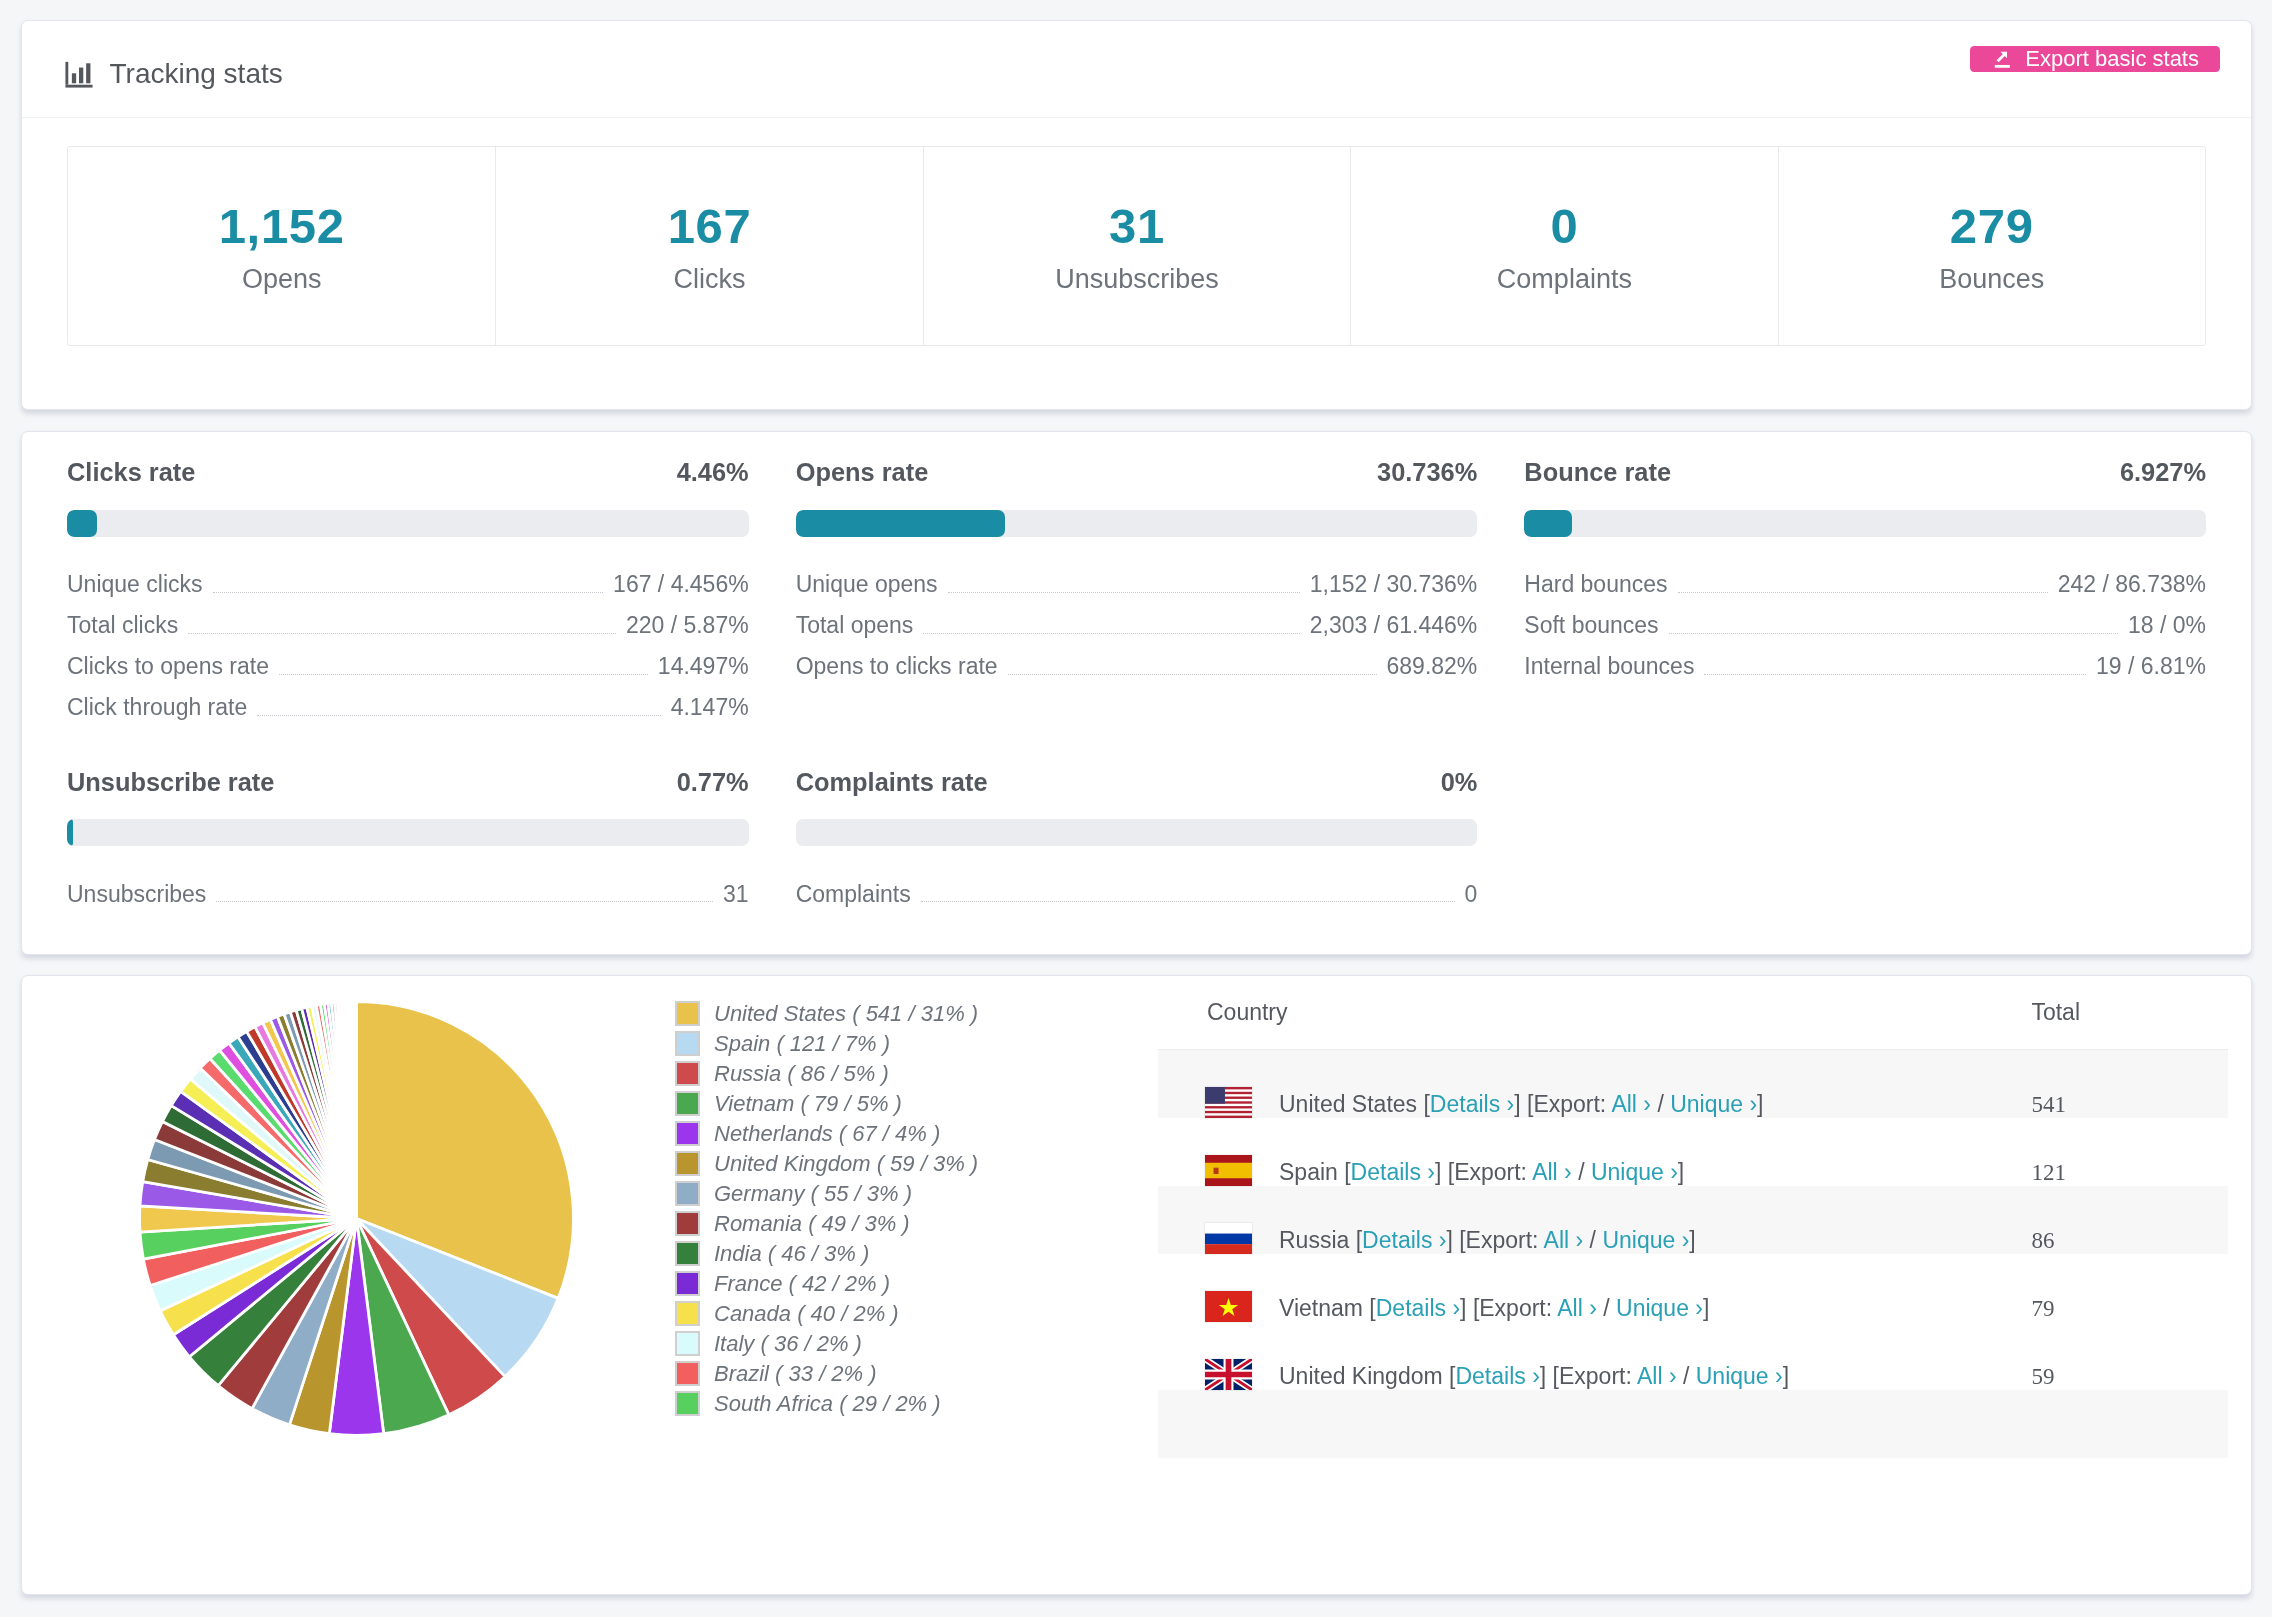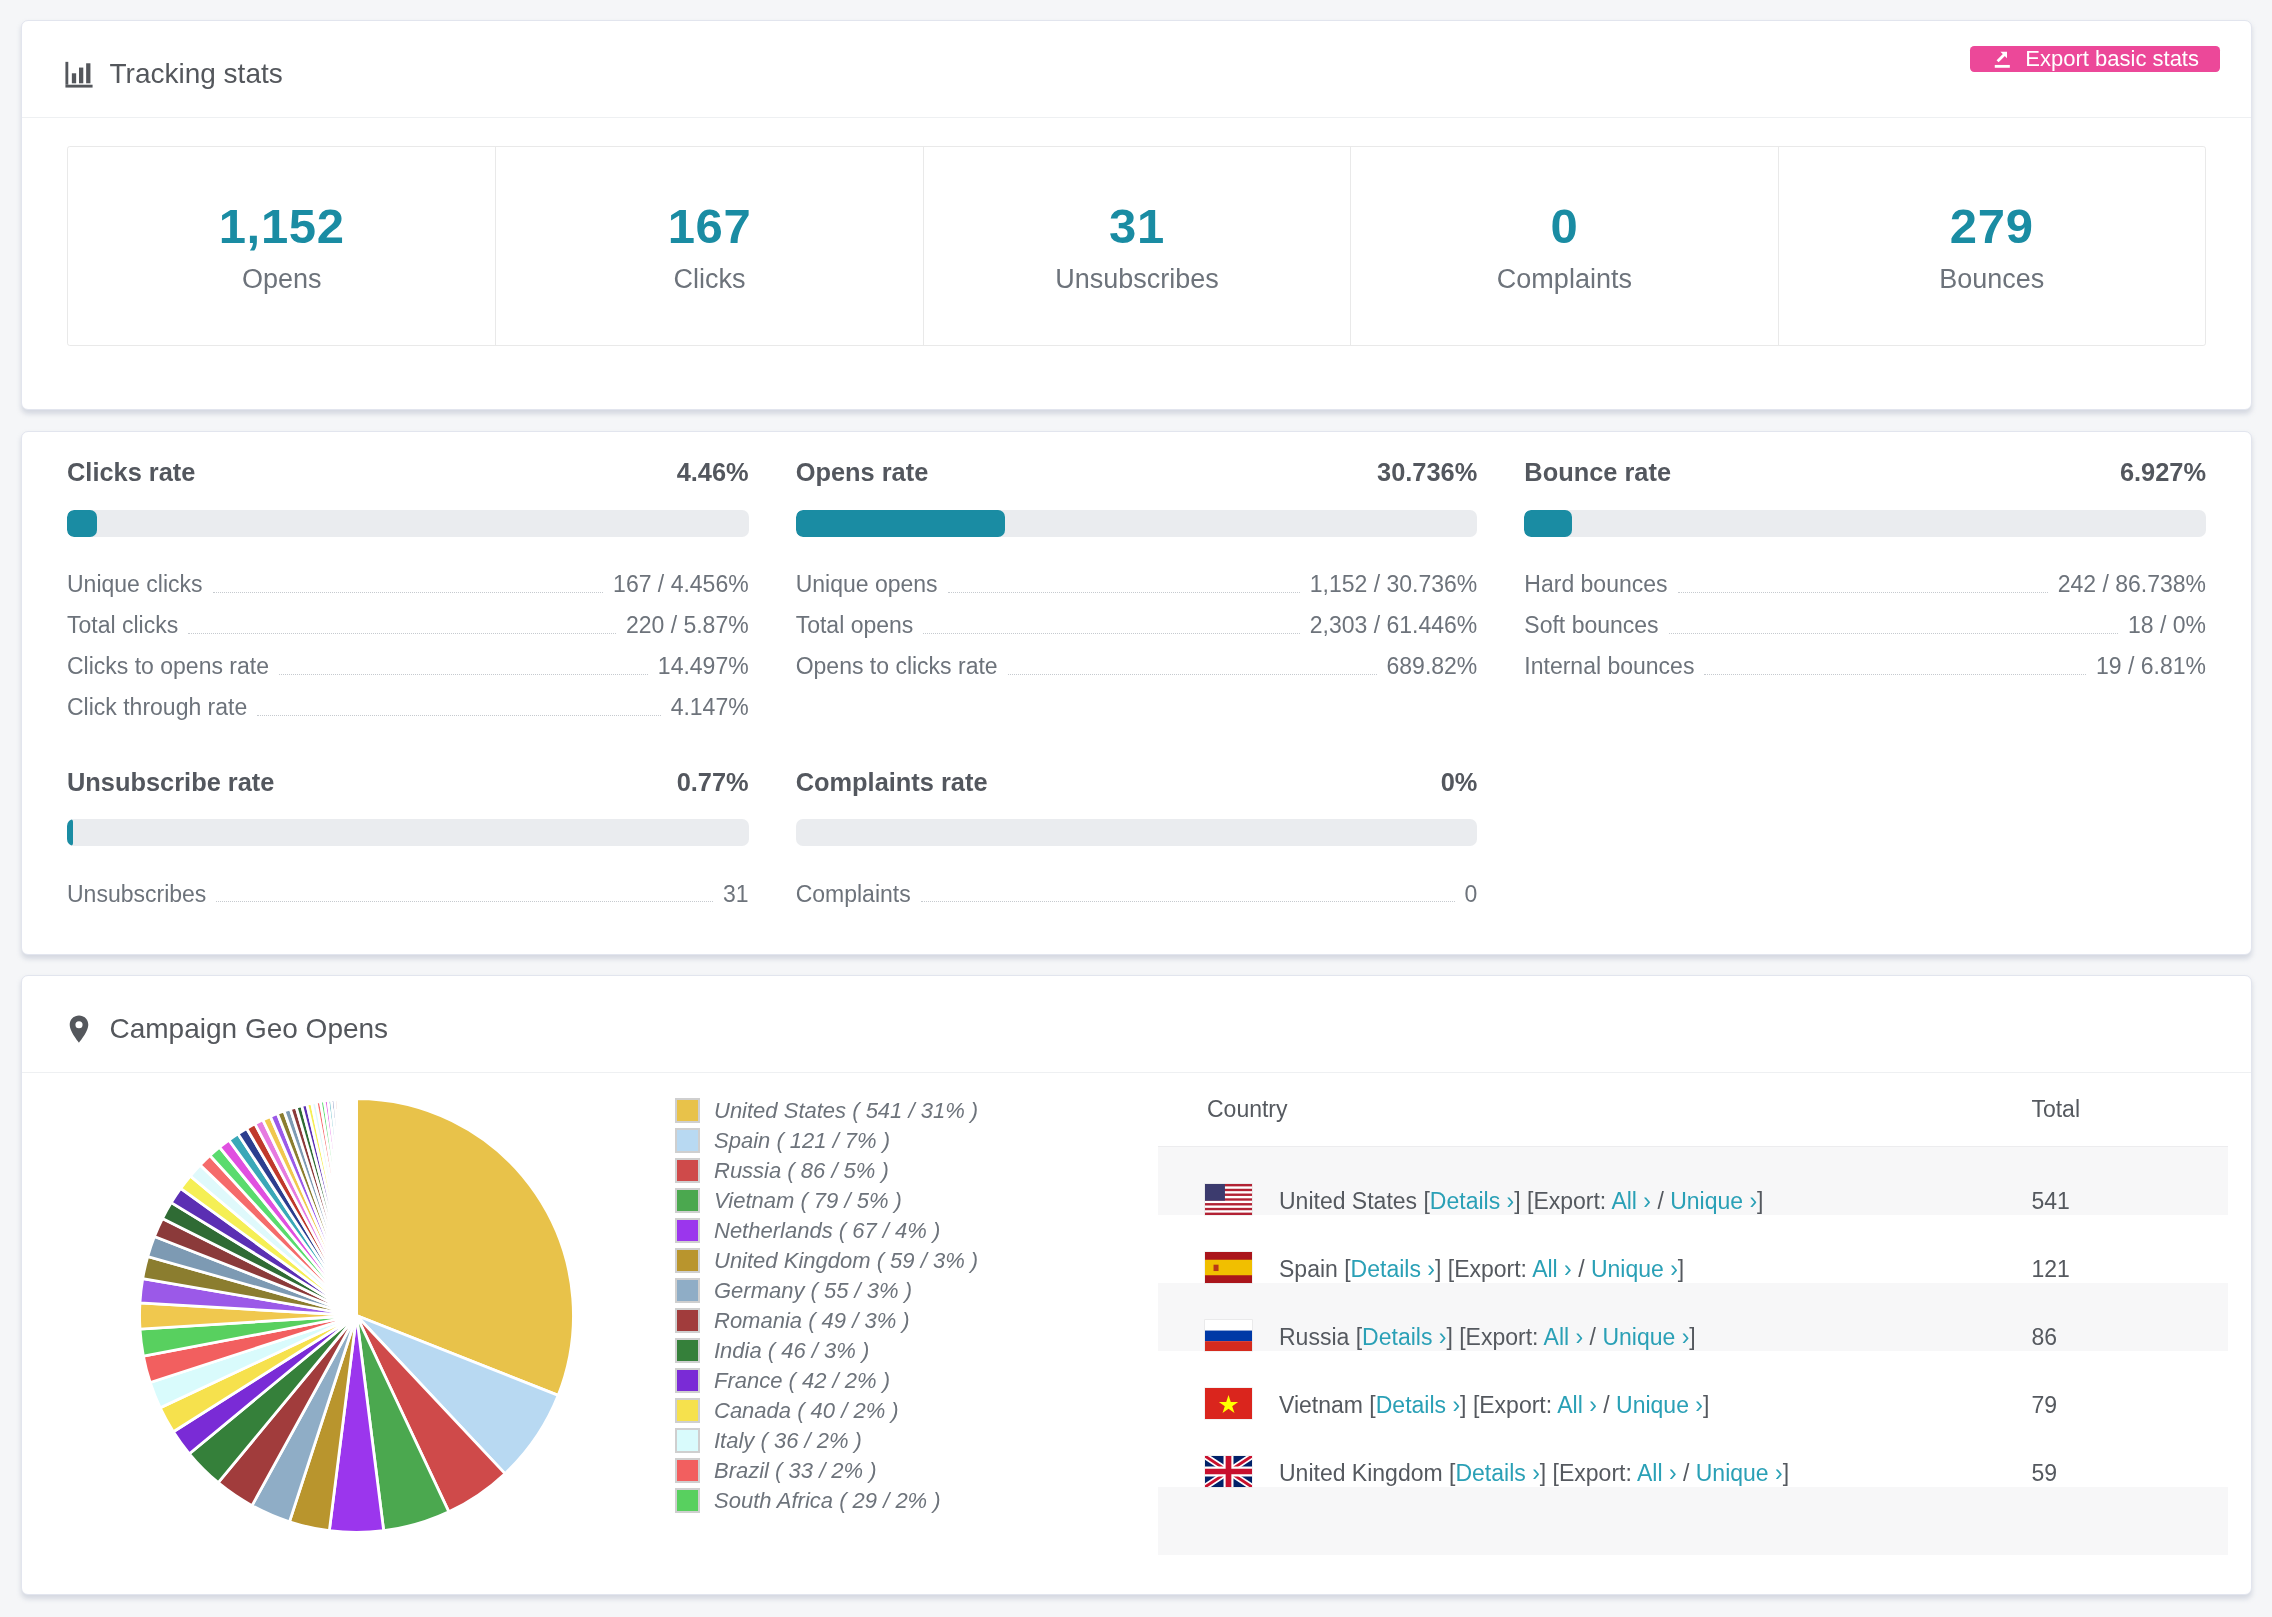--- a/index.html
+++ b/index.html
@@ -80,21 +80,21 @@
   #geo-table{position:absolute;left:1136px;right:22.6px;top:0;height:499px;overflow:hidden;}
   .t-head{display:flex;align-items:center;height:73px;font-size:23px;color:#55595f;
           border-bottom:1.4px solid #ececee;padding:0 28px 0 49px;}
   .t-head .th-country{flex:1;}
   .t-head .th-total{width:169px;}
   .t-row{display:flex;align-items:flex-end;height:68px;padding:0 28px 0 47px;font-size:23px;color:#55595f;}
   .t-row.striped{background:#f7f7f8;}
   .t-flag{width:47px;height:31px;margin-right:27px;flex:0 0 auto;box-shadow:0 0 0 0.7px rgba(0,0,0,.08);}
   .t-flag svg{display:block;width:47px;height:31px;}
   .t-country{flex:1;white-space:nowrap;}
-  .t-total{width:169px;}
+  .t-total{width:169px;font-family:Liberation Serif, serif;}
   a.lnk{color:#2aa0b6;text-decoration:none;cursor:pointer;}
 </style>
 </head>
 <body>
 
 <div class="card" id="card-tracking">
   <div class="card-header">
     <svg class="hicon" viewBox="0 0 42 42">
       <rect x="2" y="4" width="4" height="32" fill="#54575c"></rect>
       <rect x="2" y="36" width="38" height="4" fill="#54575c"></rect>
@@ -252,26 +252,20 @@
             <span class="lbl">Complaints</span>
             <span class="leader"></span>
             <span class="val">0</span>
           </div>
         </div>
       </div>
     </div>
 </div>
 
 <div class="card" id="card-geo">
-  <div class="card-header">
-    <svg class="hicon" viewBox="0 0 42 42">
-      <path d="M21 2c-7.2 0-13 5.8-13 13 0 9.8 13 25 13 25s13-15.2 13-25c0-7.2-5.8-13-13-13zm0 18a5 5 0 1 1 0-10 5 5 0 0 1 0 10z" fill="#54575c"></path>
-    </svg>
-    <span>Campaign Geo Opens</span>
-  </div>
   <div id="geo-content">
     <svg id="geo-pie" viewBox="0 0 640 640">
         <path d="M 320 320 L 320.00 8.00 A 312 312 0 0 1 610.09 434.85 Z" fill="#e8c24a" stroke="#ffffff" stroke-width="4"></path>
         <path d="M 320 320 L 610.09 434.85 A 312 312 0 0 1 533.58 547.44 Z" fill="#b8d9f2" stroke="#ffffff" stroke-width="4"></path>
         <path d="M 320 320 L 533.58 547.44 A 312 312 0 0 1 452.84 602.31 Z" fill="#cf4a4a" stroke="#ffffff" stroke-width="4"></path>
         <path d="M 320 320 L 452.84 602.31 A 312 312 0 0 1 359.10 629.54 Z" fill="#4ba84f" stroke="#ffffff" stroke-width="4"></path>
         <path d="M 320 320 L 359.10 629.54 A 312 312 0 0 1 280.90 629.54 Z" fill="#9b36ed" stroke="#ffffff" stroke-width="4"></path>
         <path d="M 320 320 L 280.90 629.54 A 312 312 0 0 1 223.59 616.73 Z" fill="#b9952d" stroke="#ffffff" stroke-width="4"></path>
         <path d="M 320 320 L 223.59 616.73 A 312 312 0 0 1 169.69 593.41 Z" fill="#8fadc6" stroke="#ffffff" stroke-width="4"></path>
         <path d="M 320 320 L 169.69 593.41 A 312 312 0 0 1 121.12 560.40 Z" fill="#a13c3c" stroke="#ffffff" stroke-width="4"></path>

